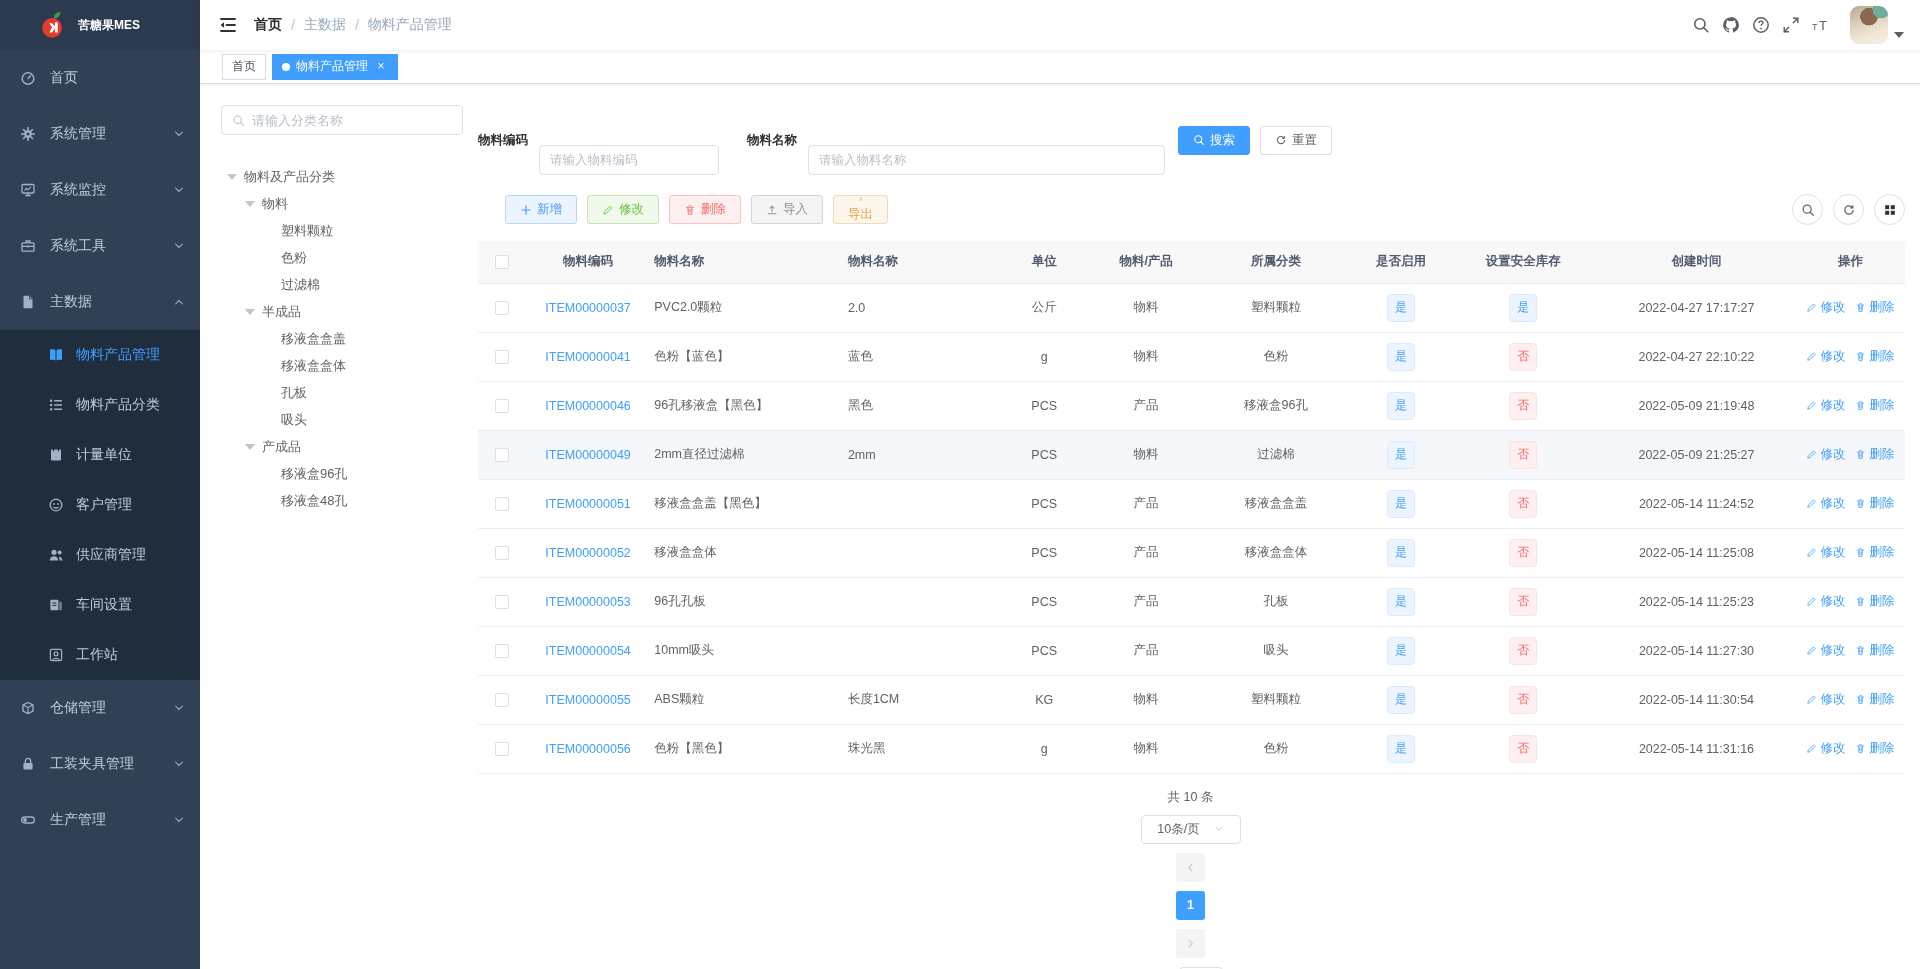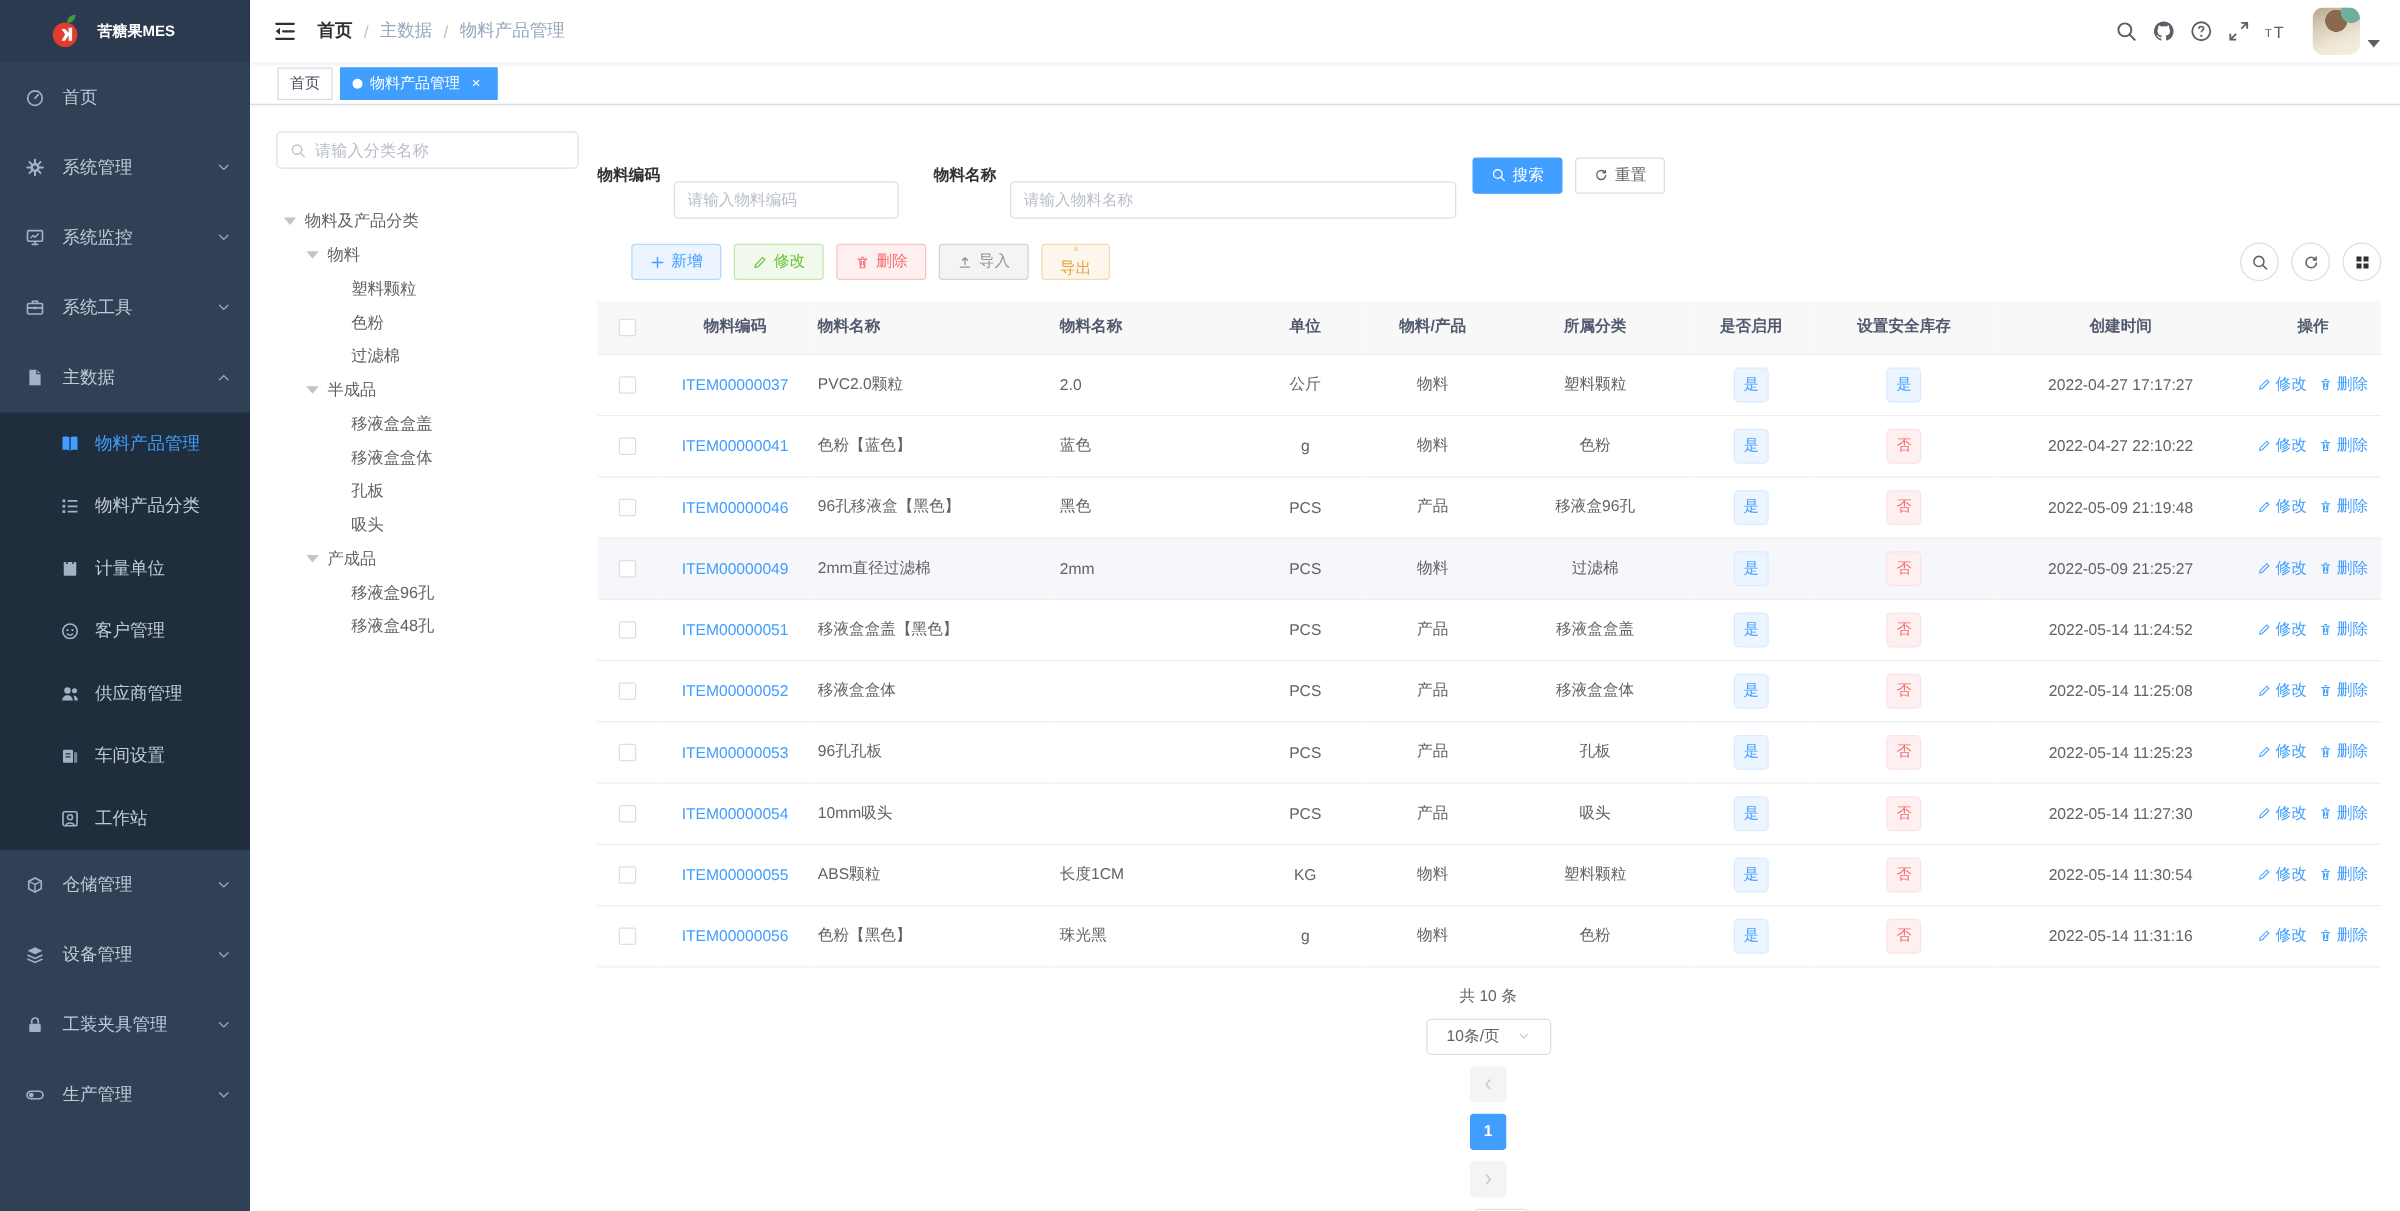--- a/index.html
+++ b/index.html
@@ -337,34 +337,20 @@
       <span class="mlabel">仓储管理</span>
       <span class="arrow">
           <svg viewBox="0 0 16 16">
             <use href="#i-chev-down"></use>
           </svg>
         </span>
     </div>
     <div class="mitem">
       <span class="micon">
           <svg viewBox="0 0 16 16">
-            <path d="M8 1.8l6 2.8L8 7.4 2 4.6z" fill="currentColor"></path>
-            <path d="M2 8l6 2.8L14 8M2 11.2L8 14l6-2.8" fill="none" stroke="currentColor" stroke-width="1.2"></path>
-          </svg>
-        </span>
-      <span class="mlabel">设备管理</span>
-      <span class="arrow">
-          <svg viewBox="0 0 16 16">
-            <use href="#i-chev-down"></use>
-          </svg>
-        </span>
-    </div>
-    <div class="mitem">
-      <span class="micon">
-          <svg viewBox="0 0 16 16">
             <rect x="3.4" y="7" width="9.2" height="6.6" rx="1" fill="currentColor"></rect>
             <path d="M5.4 7V5a2.6 2.6 0 0 1 5.2 0v2" fill="none" stroke="currentColor" stroke-width="1.3"></path>
           </svg>
         </span>
       <span class="mlabel">工装夹具管理</span>
       <span class="arrow">
           <svg viewBox="0 0 16 16">
             <use href="#i-chev-down"></use>
           </svg>
         </span>

